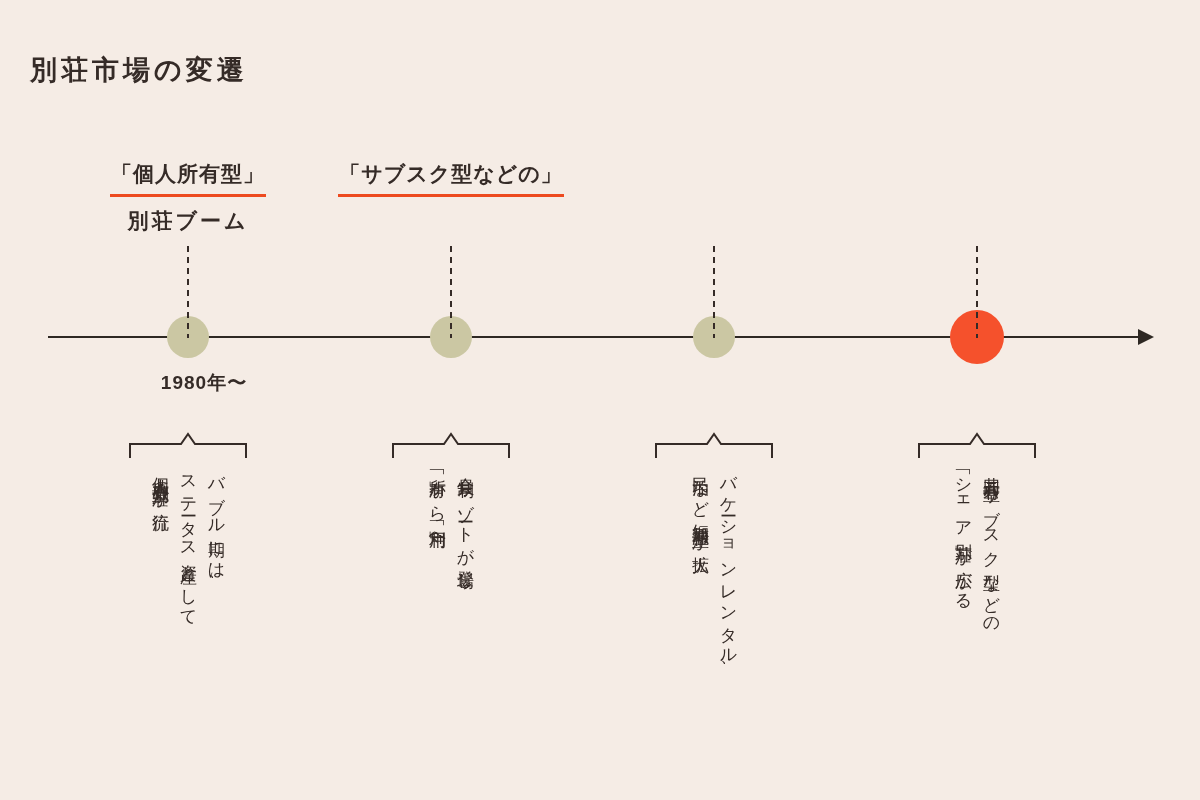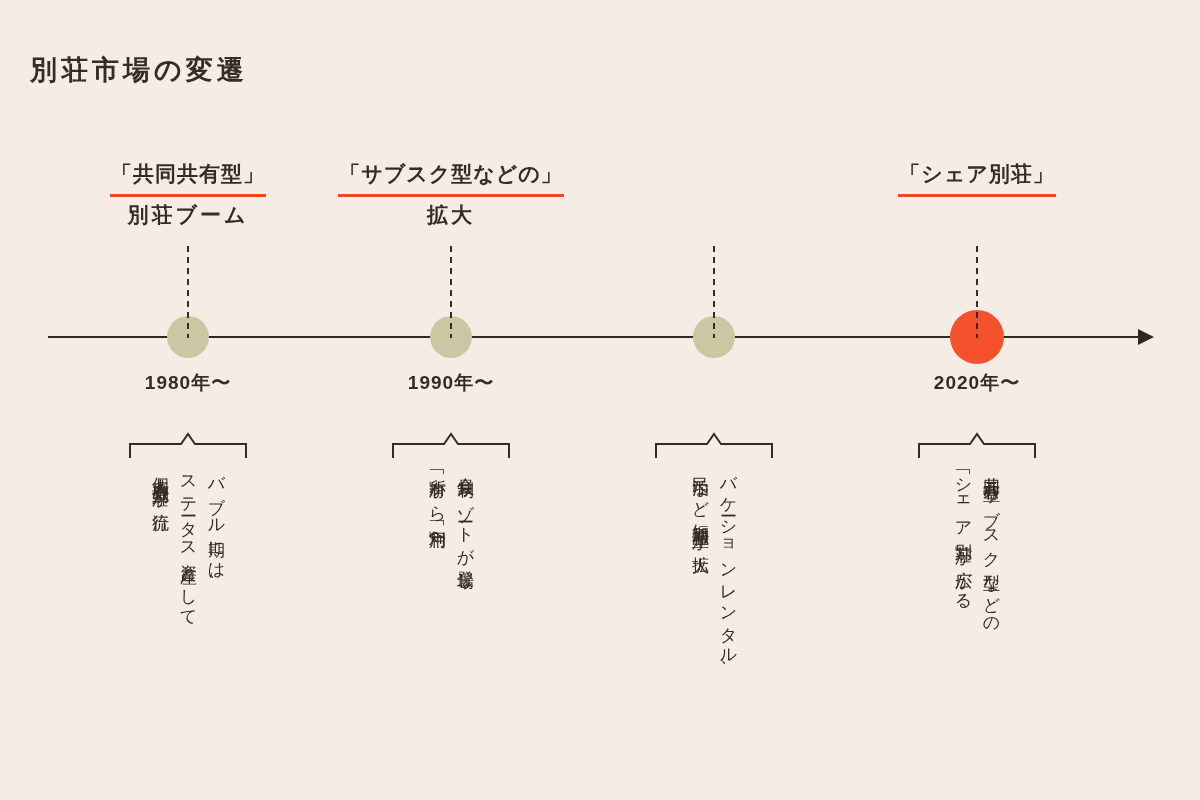--- a/index.html
+++ b/index.html
@@ -19,35 +19,35 @@
   .axis{position:absolute;left:0;top:325px;width:1200px;height:24px;z-index:1;}
 
   .milestone{position:absolute;top:160px;width:260px;height:630px;z-index:2;}
   .m1{left:58px}.m2{left:321px}.m3{left:584px}.m4{left:847px}
 
   .m-head{position:absolute;top:0;left:0;width:100%;text-align:center;}
   .m-label{
     display:inline-block;font-size:21px;font-weight:700;letter-spacing:1px;
     padding:0 1px 6px;border-bottom:3px solid var(--accent);white-space:nowrap;
   }
-  .m-sub{margin-top:4px;font-size:21px;font-weight:700;letter-spacing:3px;}
+  .m-sub{margin-top:10px;font-size:21px;font-weight:700;letter-spacing:3px;}
 
   .dot{
     position:absolute;left:109px;top:156px;width:42px;height:42px;
     border-radius:50%;background:var(--dot);z-index:3;
   }
   .m4 .dot{left:103px;top:150px;width:54px;height:54px;background:var(--dot-hi);}
 
   .connector{
     position:absolute;left:129px;top:86px;width:2px;height:92px;z-index:4;
     background:repeating-linear-gradient(to bottom,var(--ink) 0 6px,transparent 6px 11px);
   }
 
   .year{
-    position:absolute;top:210px;left:0;width:100%;text-align:center;
+    position:absolute;top:210px;left:16px;width:100%;text-align:center;
     font-size:19px;font-weight:600;letter-spacing:1px;
   }
 
   .bracket{position:absolute;top:272px;left:70px;width:120px;height:28px;}
   .bracket path{stroke:var(--ink);stroke-width:2;fill:none;}
 
   .desc-wrap{
     position:absolute;top:304px;left:0;width:100%;height:320px;
     display:flex;justify-content:center;align-items:flex-start;
   }
@@ -61,44 +61,42 @@
 
 <div class="title">別荘市場の変遷</div>
 
 <svg class="axis" viewBox="0 0 1200 24">
   <line x1="48" y1="12" x2="1142" y2="12" stroke="#2e2823" stroke-width="2"></line>
   <polygon points="1138,4 1154,12 1138,20" fill="#2e2823"></polygon>
 </svg>
 
 <div class="milestone m1">
   <div class="m-head">
-    <span class="m-label">「共同共有型」</span>
+    <span class="m-label">「個人所有型」</span>
     <div class="m-sub">別荘ブーム</div>
   </div>
   <div class="dot"></div>
   <div class="connector"></div>
   <div class="year">1980年〜</div>
   <svg class="bracket" viewBox="0 0 120 28">
     <path d="M2,26 L2,12 L53,12 L60,2 L67,12 L118,12 L118,26"></path>
   </svg>
   <div class="desc-wrap">
     <div class="desc">バブル期には、
 ステータス資産として
 個人所有型別荘が流行</div>
   </div>
 </div>
 
 <div class="milestone m2">
   <div class="m-head">
     <span class="m-label">「サブスク型などの」</span>
-    <div class="m-sub">拡大</div>
   </div>
   <div class="dot"></div>
   <div class="connector"></div>
-  <div class="year">1990年〜</div>
   <svg class="bracket" viewBox="0 0 120 28">
     <path d="M2,26 L2,12 L53,12 L60,2 L67,12 L118,12 L118,26"></path>
   </svg>
   <div class="desc-wrap">
     <div class="desc">会員制リゾートが登場し、
 「所有」から「利用」へ</div>
   </div>
 </div>
 
 <div class="milestone m3">
@@ -110,25 +108,23 @@
     <path d="M2,26 L2,12 L53,12 L60,2 L67,12 L118,12 L118,26"></path>
   </svg>
   <div class="desc-wrap">
     <div class="desc">バケーションレンタル、
 民泊など短期滞在型が拡大</div>
   </div>
 </div>
 
 <div class="milestone m4">
   <div class="m-head">
-    <span class="m-label">「シェア別荘」</span>
   </div>
   <div class="dot"></div>
   <div class="connector"></div>
-  <div class="year">2020年〜</div>
   <svg class="bracket" viewBox="0 0 120 28">
     <path d="M2,26 L2,12 L53,12 L60,2 L67,12 L118,12 L118,26"></path>
   </svg>
   <div class="desc-wrap">
     <div class="desc">共同共有型・サブスク型などの
 「シェア別荘」が広がる</div>
   </div>
 </div>
 
 </body></html>

